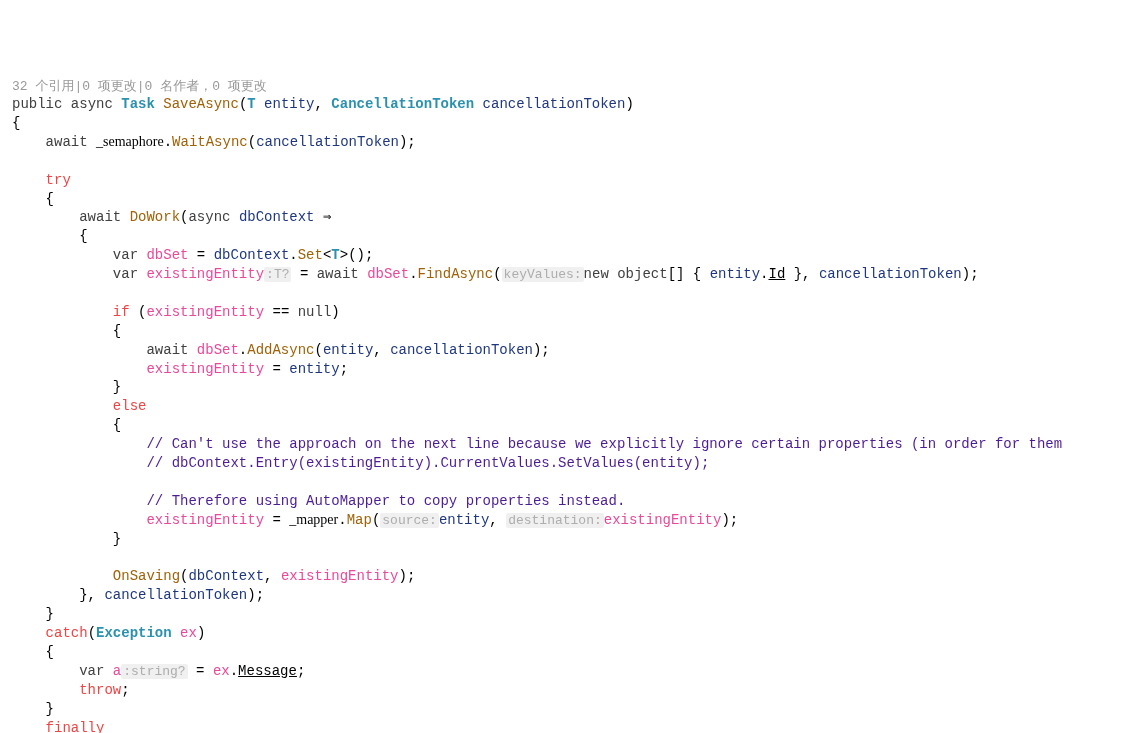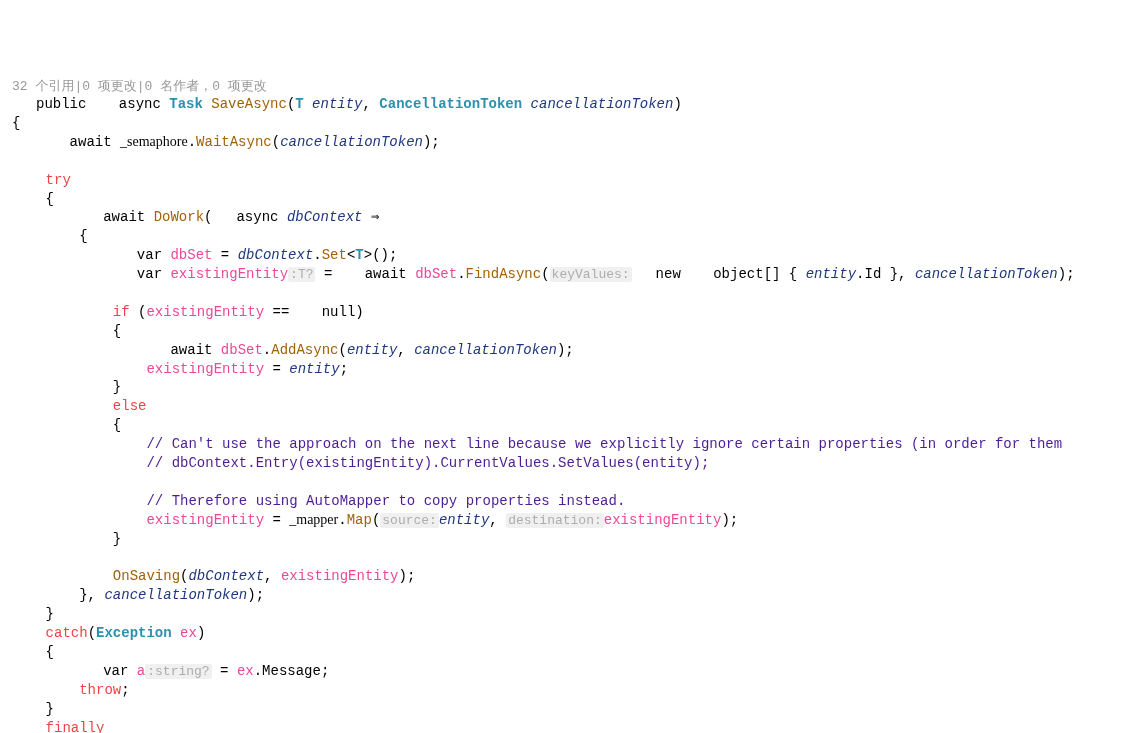--- a/index.html
+++ b/index.html
@@ -10,35 +10,35 @@
     background: #ffffff;
     color: #000000;
     white-space: pre;
     padding: 2px 0 0 12px;
     overflow: hidden;
   }
   .codelens {
     color: #999999;
     font-size: 13px;
   }
-  .kw { color: #000000; margin-left: 24px; }
+  .kw { color: #404040; }
   .type { color: #2b91af; font-weight: bold; }
   .method { color: #a16207; }
-  .param { color: #1f377f; font-style: italic; }
+  .param { color: #1f377f; }
   .str, .comment { color: #4c1d95; }
   .hint {
     color: #adadad;
     background: #f0f0f0;
     padding: 0 2px;
     font-size: 13px;
     border-radius: 2px;
   }
   .local { color: #ec4899; }
   .field { color: #000000; font-family: Liberation Serif, serif; }
-  .prop { color: #000000; }
+  .prop { color: #000000; text-decoration: underline; }
   .kw2 { color: #ef4444; }
   .line { display: block; }
 </style>
 </head>
 <body>
 
 
 
 <div><span class="line codelens">32 个引用|0 项更改|0 名作者，0 项更改</span><span class="line"><span class="kw">public</span> <span class="kw">async</span> <span class="type">Task</span> <span class="method">SaveAsync</span>(<span class="type">T</span> <span class="param">entity</span>, <span class="type">CancellationToken</span> <span class="param">cancellationToken</span>)</span><span class="line">{</span><span class="line">    <span class="kw">await</span> <span class="field">_semaphore</span>.<span class="method">WaitAsync</span>(<span class="param">cancellationToken</span>);</span><span class="line"> </span><span class="line">    <span class="kw2">try</span></span><span class="line">    {</span><span class="line">        <span class="kw">await</span> <span class="method">DoWork</span>(<span class="kw">async</span> <span class="param">dbContext</span> <span>⇒</span></span><span class="line">        {</span><span class="line">            <span class="kw">var</span> <span class="local">dbSet</span> = <span class="param">dbContext</span>.<span class="method">Set</span>&lt;<span class="type">T</span>&gt;();</span><span class="line">            <span class="kw">var</span> <span class="local">existingEntity</span><span class="hint">:T?</span> = <span class="kw">await</span> <span class="local">dbSet</span>.<span class="method">FindAsync</span>(<span class="hint">keyValues:</span><span class="kw">new</span> <span class="kw">object</span>[] { <span class="param">entity</span>.<span class="prop">Id</span> }, <span class="param">cancellationToken</span>);</span><span class="line"> </span><span class="line">            <span class="kw2">if</span> (<span class="local">existingEntity</span> == <span class="kw">null</span>)</span><span class="line">            {</span><span class="line">                <span class="kw">await</span> <span class="local">dbSet</span>.<span class="method">AddAsync</span>(<span class="param">entity</span>, <span class="param">cancellationToken</span>);</span><span class="line">                <span class="local">existingEntity</span> = <span class="param">entity</span>;</span><span class="line">            }</span><span class="line">            <span class="kw2">else</span></span><span class="line">            {</span><span class="line">                <span class="comment">// Can't use the approach on the next line because we explicitly ignore certain properties (in order for them</span></span><span class="line">                <span class="comment">// dbContext.Entry(existingEntity).CurrentValues.SetValues(entity);</span></span><span class="line"> </span><span class="line">                <span class="comment">// Therefore using AutoMapper to copy properties instead.</span></span><span class="line">                <span class="local">existingEntity</span> = <span class="field">_mapper</span>.<span class="method">Map</span>(<span class="hint">source:</span><span class="param">entity</span>, <span class="hint">destination:</span><span class="local">existingEntity</span>);</span><span class="line">            }</span><span class="line"> </span><span class="line">            <span class="method">OnSaving</span>(<span class="param">dbContext</span>, <span class="local">existingEntity</span>);</span><span class="line">        }, <span class="param">cancellationToken</span>);</span><span class="line">    }</span><span class="line">    <span class="kw2">catch</span>(<span class="type">Exception</span> <span class="local">ex</span>)</span><span class="line">    {</span><span class="line">        <span class="kw">var</span> <span class="local">a</span><span class="hint">:string?</span> = <span class="local">ex</span>.<span class="prop">Message</span>;</span><span class="line">        <span class="kw2">throw</span>;</span><span class="line">    }</span><span class="line">    <span class="kw2">finally</span></span></div>
 

